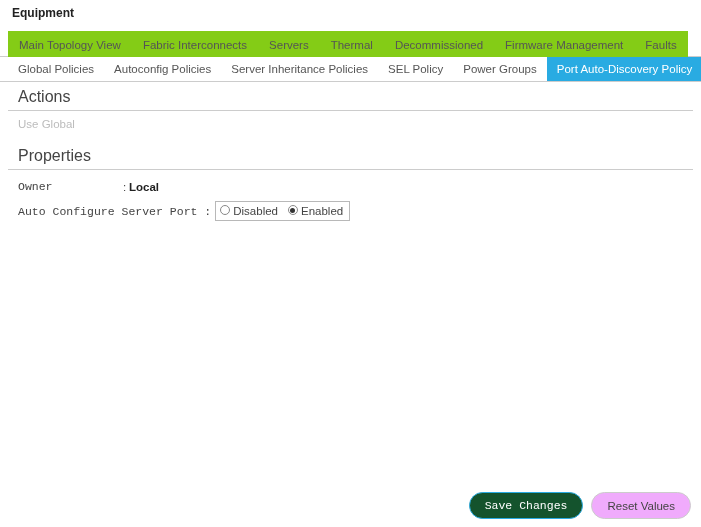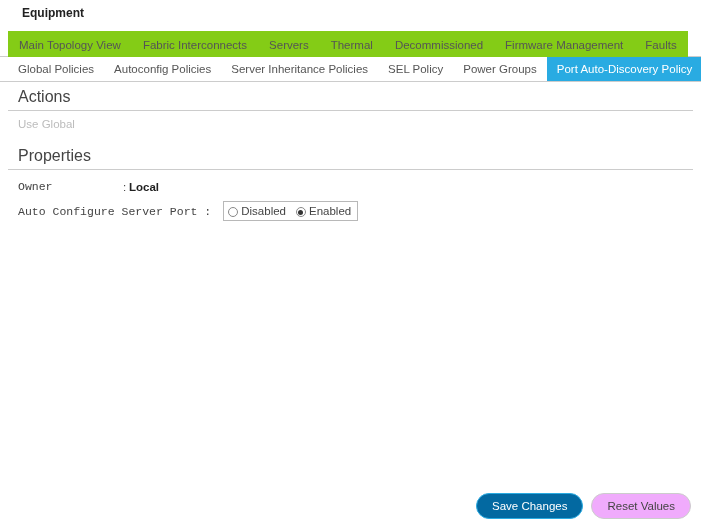--- a/index.html
+++ b/index.html
@@ -9,21 +9,21 @@
       color: #333;
       background: #fff;
       width: 701px;
       height: 527px;
       position: relative;
       overflow: hidden;
     }
     .page-title {
       font-weight: bold;
       font-size: 12px;
-      padding: 6px 8px 10px 22px;
+      padding: 6px 8px 10px 12px;
       color: #222;
     }
     .tabs {
       display: flex;
       align-items: flex-end;
       padding: 0 8px;
       border-bottom: 1px solid #ccc;
       gap: 0;
     }
     .tab {
@@ -96,21 +96,21 @@
     .radio-group {
       display: inline-flex;
       align-items: center;
       border: 1px solid #b8b8b8;
       padding: 3px 6px 3px 4px;
       gap: 10px;
       background:#fff;
     }
     .radio-opt {
       display: inline-flex;
-      align-items: flex-end;
+      align-items: flex-start;
       gap: 3px;
       font-size: 11.5px;
       color: #444;
       cursor: pointer;
     }
     .radio-circle {
       width: 10px;
       height: 10px;
       border: 1px solid #888;
       border-radius: 50%;
@@ -135,23 +135,24 @@
     .btn {
       border-radius: 14px;
       padding: 6px 15px;
       font-size: 11.5px;
       cursor: pointer;
       border: 1px solid #ccc;
       background: #f0abfc;
       color: #444;
     }
     .btn.primary {
-      background: #0369a1;
+      background: #14532d;
       border-color: #29abe2;
       color: #fff;
+      font-family: Liberation Mono, monospace;
     }
   </style>
 </head>
 <body>
 
 <div class="page-title">Equipment</div>
 
 <div class="tabs">
   <div class="tab">Main Topology View</div>
   <div class="tab">Fabric Interconnects</div>
@@ -180,21 +181,21 @@
 <div class="section-header">Properties</div>
 <div class="section-body">
 
   <div class="prop-row">
     <span class="prop-label">Owner</span>
     <span class="prop-colon">:</span>
     <span class="prop-value">Local</span>
   </div>
 
   <div class="prop-row">
-    <span class="prop-label" style="width:auto; margin-right:12px;">Auto Configure Server Port :</span>
+    <span class="prop-label" style="width:auto; margin-right:4px;">Auto Configure Server Port :</span>
     <span class="radio-group">
       <span class="radio-opt">
         <span class="radio-circle"></span>
         <span>Disabled</span>
       </span>
       <span class="radio-opt">
         <span class="radio-circle">
           <span class="radio-dot"></span>
         </span>
         <span>Enabled</span>

